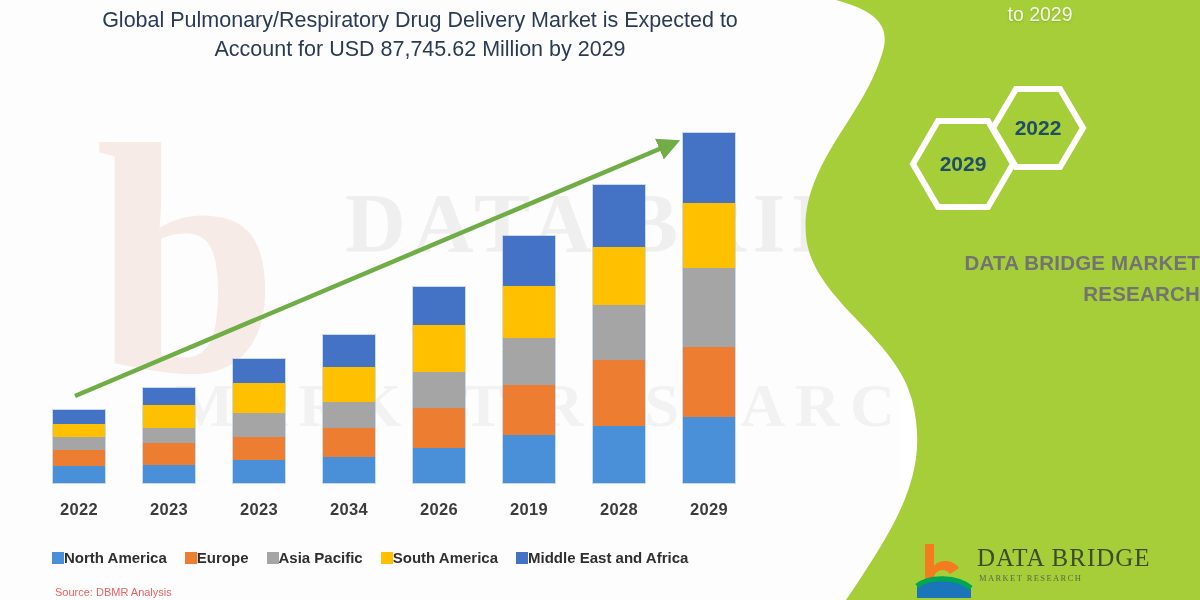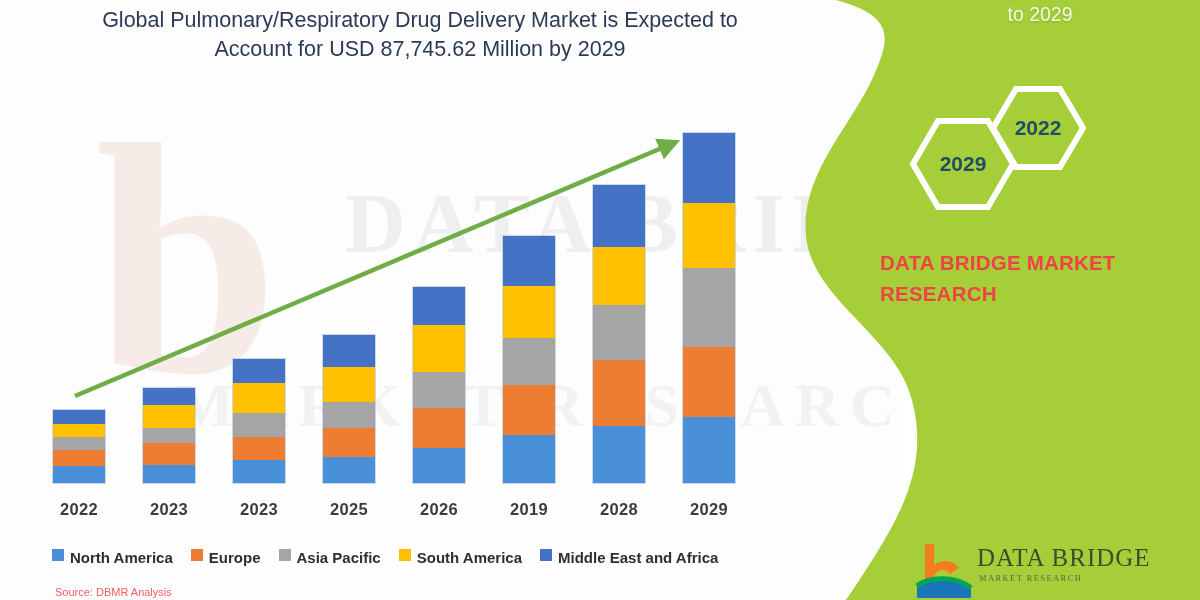--- a/index.html
+++ b/index.html
@@ -62,21 +62,21 @@
   .xlabel {
     position:absolute; width:90px; text-align:center;
     font-size:16.5px; font-weight:700; color:#3c3c3c; letter-spacing:.3px;
   }
 
   
   .legend {
     position:absolute; left:52px; bottom:34px; width:740px;
     display:flex; align-items:center; justify-content:flex-start; gap:18px;
   }
-  .legend-item { display:flex; align-items:flex-start; gap:6px; }
+  .legend-item { display:flex; align-items:center; }
   .legend-swatch { width:12px; height:12px; display:inline-block; }
   .legend-label { font-size:15px; font-weight:700; color:#2f2f2f; white-space:nowrap; }
 
   .footnote {
     position:absolute; left:55px; bottom:2px;
     font-size:11px; color:#ef4444; white-space:nowrap; opacity:.85;
   }
 
   
   .right-panel { position:absolute; left:0; top:0; width:1200px; height:600px; pointer-events:none; }
@@ -90,22 +90,22 @@
 
   .hex {
     position:absolute;
     display:flex; align-items:center; justify-content:center;
     color:#1f4e66; font-weight:700;
   }
   .hex svg { position:absolute; left:0; top:0; }
   .hex span { position:relative; z-index:2; }
 
   .brand {
-    position:absolute; left:0; top:248px; width:320px; text-align:left;
-    color:#ef4444; font-size:20.5px; font-weight:700; line-height:1.5;
+    position:absolute; left:0; top:248px; width:320px; text-align:right;
+    color:#737373; font-size:20.5px; font-weight:700; line-height:1.5;
     letter-spacing:.2px;
   }
 
   .logo { position:absolute; left:35px; top:540px; width:280px; height:60px; }
   .logo-text {
     position:absolute; left:62px; top:4px;
     font-family:"Liberation Serif", serif;
     font-size:25px; color:#3d4d2a; letter-spacing:1px; font-weight:400;
   }
   .logo-sub {
@@ -211,21 +211,21 @@
               <div class="seg" style="background: rgb(237, 125, 49); height: 70px;"></div>
               <div class="seg" style="background: rgb(74, 144, 217); height: 66px;"></div>
             </div>
           </div>
         </div>
 
       <div class="xlabels">
           <div class="xlabel" style="left: 34px;">2022</div>
           <div class="xlabel" style="left: 124px;">2023</div>
           <div class="xlabel" style="left: 214px;">2023</div>
-          <div class="xlabel" style="left: 304px;">2025</div>
+          <div class="xlabel" style="left: 304px;">2034</div>
           <div class="xlabel" style="left: 394px;">2026</div>
           <div class="xlabel" style="left: 484px;">2019</div>
           <div class="xlabel" style="left: 574px;">2028</div>
           <div class="xlabel" style="left: 664px;">2029</div>
         </div>
     </div>
 
     <div class="legend">
         <div class="legend-item">
           <span class="legend-swatch" style="background: rgb(74, 144, 217);"></span>

